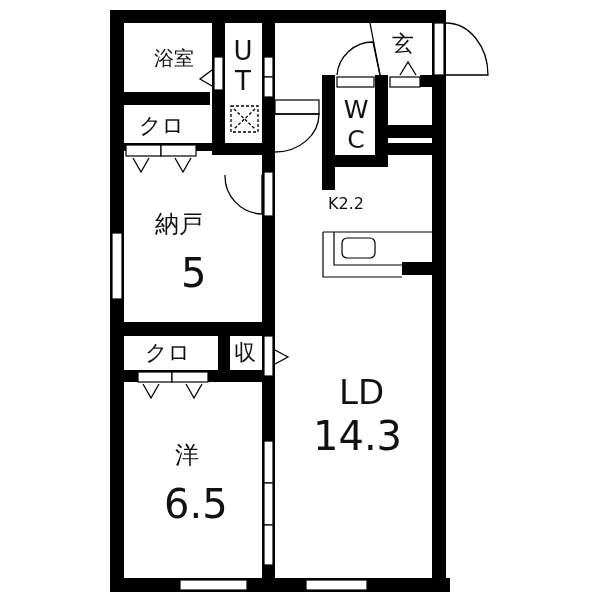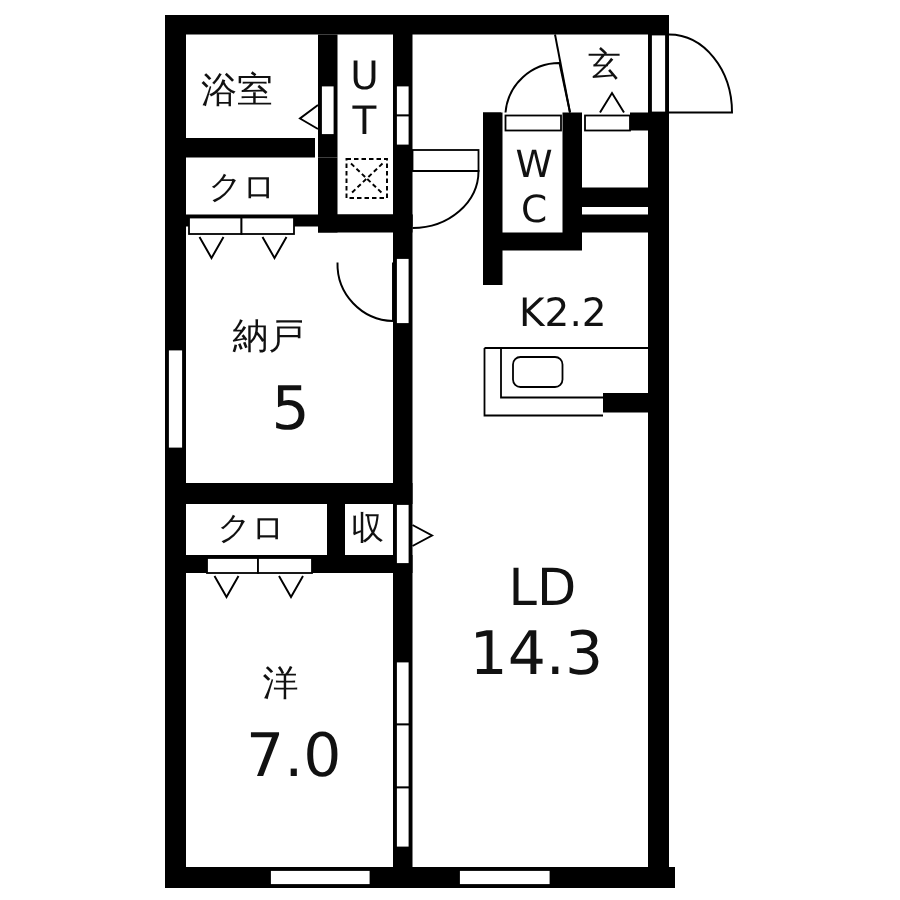--- a/index.html
+++ b/index.html
@@ -101,41 +101,41 @@
     <line x1="234" y1="109" x2="255" y2="129"></line>
     <line x1="255" y1="109" x2="234" y2="129"></line>
   </g>
 
   <g fill="none" stroke="#000" stroke-width="1.2">
     <path d="M323 232 L432 232 M323 232 L323 277 L402 277 M334 232 L334 265 L402 265"></path>
     <rect x="342" y="238" width="33" height="20" rx="5" ry="5"></rect>
   </g>
 </svg>
 
-<div class="lbl room-name small" style="left:134px; top:48px; font-size:24px;">浴室</div>
+<div class="lbl room-name small" style="left:154px; top:48px; font-size:20px;">浴室</div>
 
 <div class="lbl vert" style="left:228px; top:36px;">
   <span>U</span><br>
   <span>T</span>
 </div>
 
 <div class="lbl small" style="left:139px; top:115px; font-size:22px;">クロ</div>
 
 <div class="lbl room-name" style="left:155px; top:212px;">納戸</div>
 <div class="lbl room-size" style="left:181px; top:253px;">5</div>
 
 <div class="lbl small" style="left:145px; top:342px; font-size:22px;">クロ</div>
 <div class="lbl small" style="left:234px; top:342px; font-size:22px;">収</div>
 
 <div class="lbl room-name" style="left:175px; top:443px;">洋</div>
-<div class="lbl room-size" style="left:164px; top:484px;">7.0</div>
+<div class="lbl room-size" style="left:164px; top:484px;">6.5</div>
 
 <div class="lbl small" style="left:392px; top:33px; font-size:22px;">玄</div>
 
 <div class="lbl vert" style="left:341px; top:95px; font-size:25px;">
   <span>W</span><br>
   <span>C</span>
 </div>
 
-<div class="lbl" style="left:346px; top:196px; font-size:26px;">K2.2</div>
+<div class="lbl" style="left:328px; top:196px; font-size:16px;">K2.2</div>
 
 <div class="lbl room-name" style="left:339px; top:375px; font-size:34px;">LD</div>
 <div class="lbl room-size" style="left:313px; top:416px;">14.3</div>
 
 </body></html>

